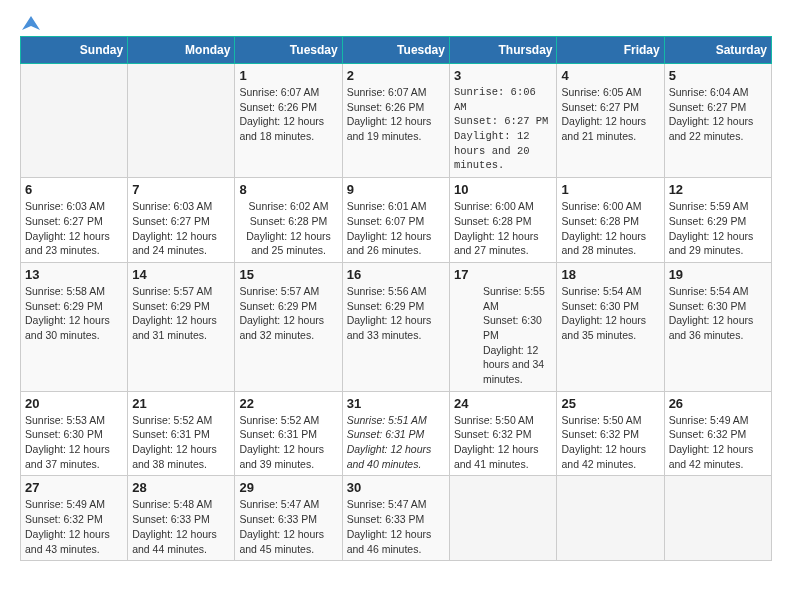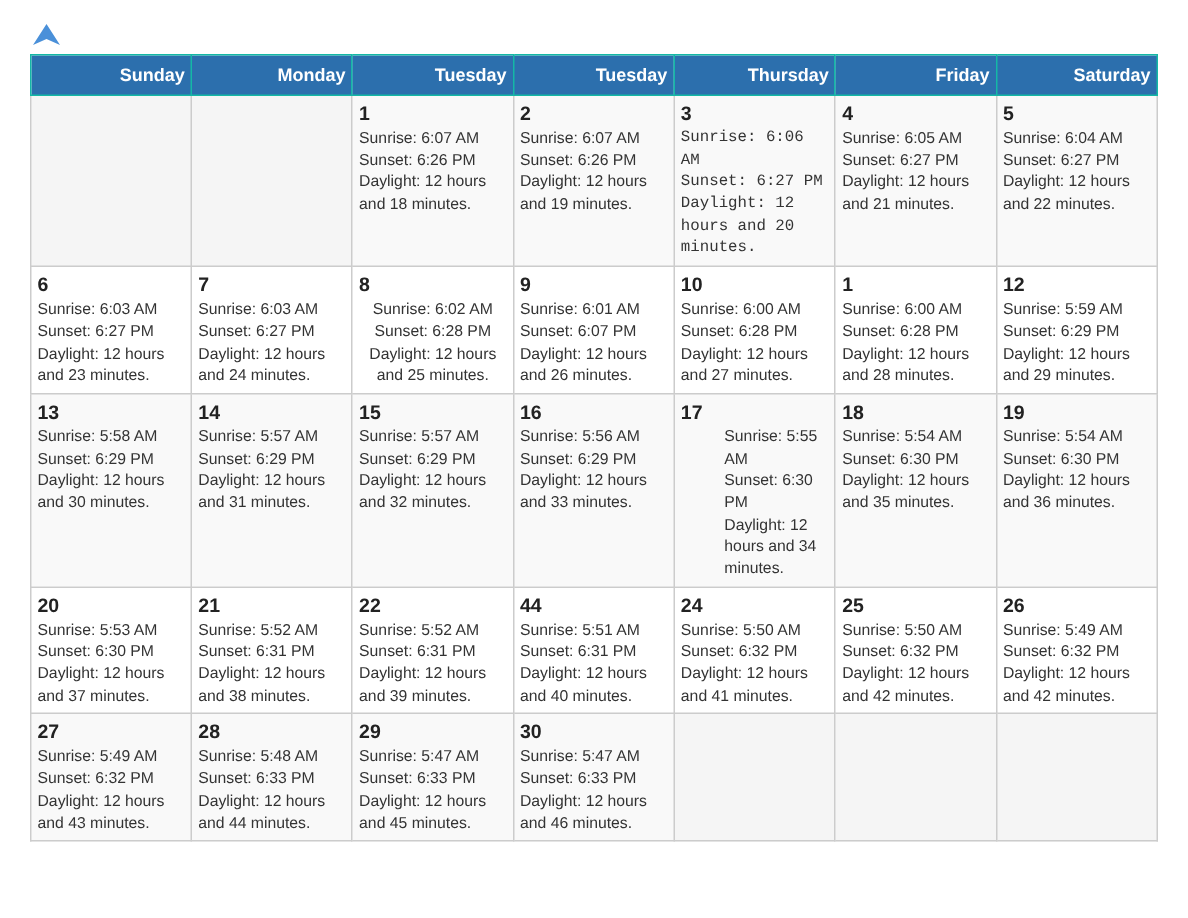--- a/index.html
+++ b/index.html
@@ -241,22 +241,22 @@
 Sunset: 6:31 PM
 Daylight: 12 hours and 38 minutes.</div>
         </td>
         <td>
           <span class="day-number">22</span>
           <div class="day-info" style="white-space: pre-line;">Sunrise: 5:52 AM
 Sunset: 6:31 PM
 Daylight: 12 hours and 39 minutes.</div>
         </td>
         <td>
-          <span class="day-number">44</span>
-          <div class="day-info" style="white-space: pre-line;">Sunrise: 5:51 AM
+          <span class="day-number">31</span>
+          <div class="day-info" style="white-space: pre-line; font-style: italic;">Sunrise: 5:51 AM
 Sunset: 6:31 PM
 Daylight: 12 hours and 40 minutes.</div>
         </td>
         <td>
           <span class="day-number">24</span>
           <div class="day-info" style="white-space: pre-line;">Sunrise: 5:50 AM
 Sunset: 6:32 PM
 Daylight: 12 hours and 41 minutes.</div>
         </td>
         <td>

